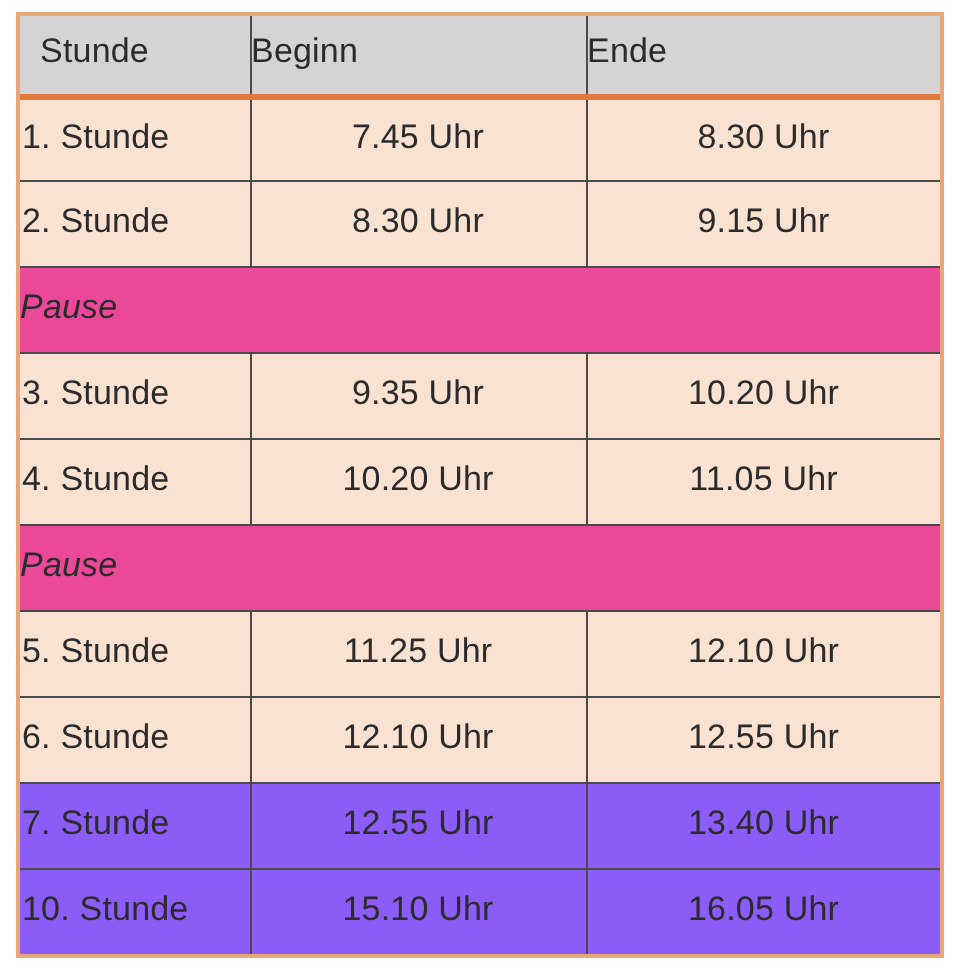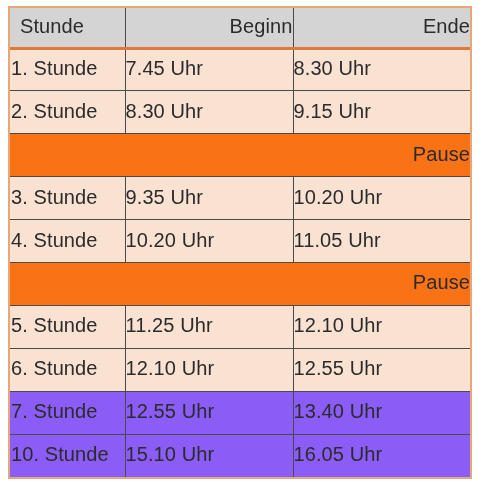--- a/index.html
+++ b/index.html
@@ -34,21 +34,21 @@
 
   table.schedule col.c-stunde { width: 115px; }
   table.schedule col.c-beginn { width: 168px; }
   table.schedule col.c-ende   { width: 177px; }
 
   table.schedule td, table.schedule th {
     border: 0;
     padding: 0 0 2px 0;
     margin: 0;
     font-weight: normal;
-    font-size: 20px;
+    font-size: 17px;
     color: #2b2b2b;
     letter-spacing: 0.1px;
     height: 39px;
     box-sizing: border-box;
     border-bottom: 1.5px solid #4a4a4a;
     border-right: 1.5px solid #4a4a4a;
   }
 
   
   table.schedule td:last-child,
@@ -61,40 +61,42 @@
     background: #d4d4d4;
     border-bottom: 3px solid #e2793c;
     height: 40px;
   }
   tr.row-header th.h-stunde {
     text-align: left;
     padding-left: 10px;
   }
   tr.row-header th.h-beginn,
   tr.row-header th.h-ende {
-    text-align: right;
+    text-align: left;
   }
 
   
   tr.row-lesson td.cell-label {
     text-align: left;
     padding-left: 1px;
   }
   tr.row-lesson td.cell-time {
+    text-align: center;
   }
 
   tr.row-lesson.tone-peach td { background: #fae2d2; }
   tr.row-lesson.tone-blue  td { background: #8b5cf6; }
 
   
   tr.row-pause td {
-    background: #f97316;
-    text-align: right;
+    background: #ec4899;
+    text-align: left;
     border-right: 0;
     border-bottom: 1.5px solid #4a4a4a;
+    font-style: italic;
   }
 
   
   tr.row-last td { border-bottom: 0; }
 </style>
 </head>
 <body>
 
 <div id="schedule-wrap">
   <table class="schedule">

